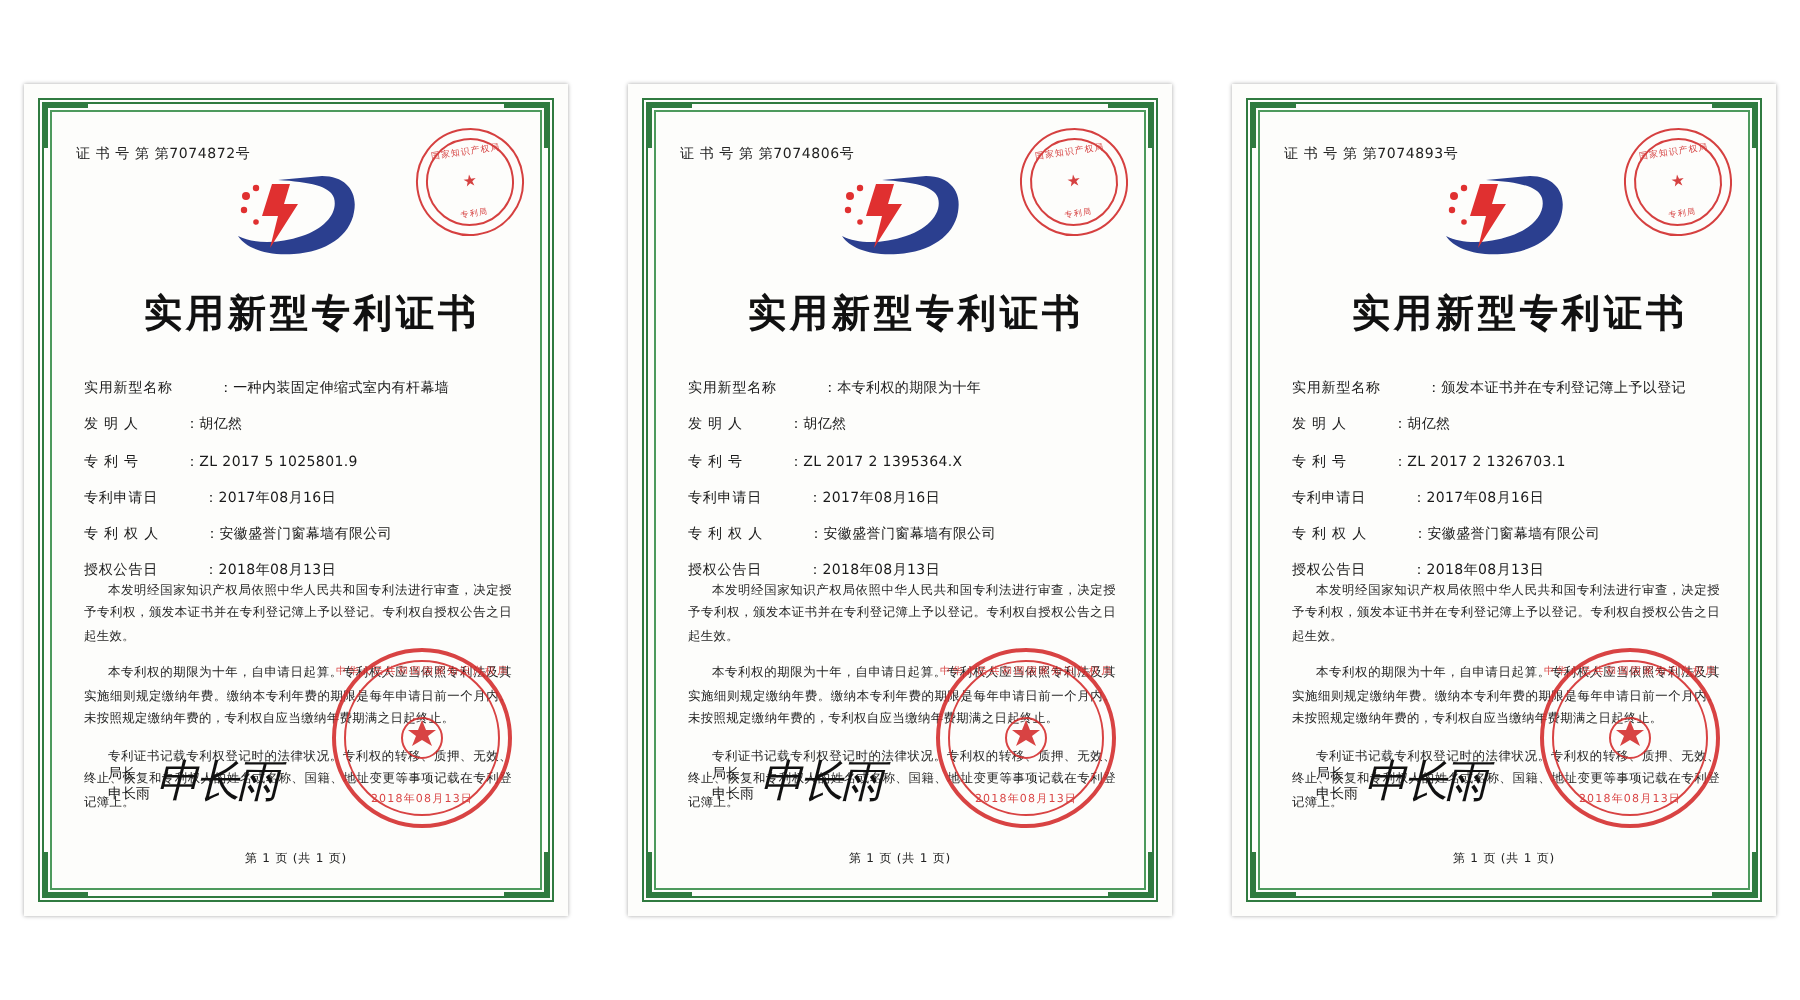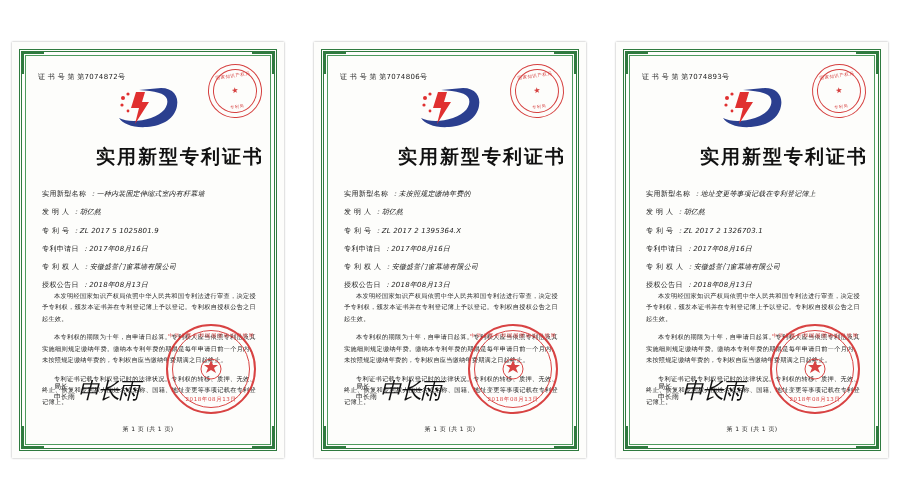--- a/index.html
+++ b/index.html
@@ -121,21 +121,21 @@
     top: 22px;
     transform: translateX(-50%);
     width: 78px;
     height: 46px;
   }
 
   .title {
     position: absolute;
     left: 16px; right: 0;
     top: 82px;
-    text-align: right;
+    text-align: center;
     font-family: "DejaVu Serif", serif;
     font-size: 19px;
     font-weight: bold;
     color: #111;
     letter-spacing: 2px;
   }
 
   .fields {
     position: absolute;
     left: 10px;
@@ -143,31 +143,31 @@
     top: 128px;
     font-size: 7px;
     color: #1a1a1a;
     line-height: 1.25;
   }
   .field-row {
     display: flex;
     align-items: flex-end;
     margin-bottom: 9.5px;
     white-space: nowrap;
+    gap: 20px;
   }
   .field-label {
     flex: none;
     letter-spacing: 0.4px;
   }
   .field-value {
     margin-left: 3px;
     letter-spacing: 0.2px;
     overflow: hidden;
     text-overflow: ellipsis;
-    font-style: italic;
   }
 
   .body-text {
     position: absolute;
     left: 10px;
     right: 8px;
     top: 228px;
     font-size: 6.2px;
     line-height: 1.85;
     color: #1f1f1f;
@@ -382,21 +382,21 @@
             <circle cx="19" cy="27" r="1.4"></circle>
           </g>
         </svg>
       </div>
 
       <div class="title">实用新型专利证书</div>
 
       <div class="fields">
         <div class="field-row">
           <span class="field-label">实用新型名称</span>
-          <span class="field-value">：<span>未按照规定缴纳年费的</span></span>
+          <span class="field-value">：<span>本专利权的期限为十年</span></span>
         </div>
         <div class="field-row">
           <span class="field-label">发 明 人</span>
           <span class="field-value">：<span>胡亿然</span></span>
         </div>
         <div class="field-row">
           <span class="field-label">专 利 号</span>
           <span class="field-value">：<span>ZL 2017 2 1395364.X</span></span>
         </div>
         <div class="field-row">
@@ -475,21 +475,21 @@
             <circle cx="19" cy="27" r="1.4"></circle>
           </g>
         </svg>
       </div>
 
       <div class="title">实用新型专利证书</div>
 
       <div class="fields">
         <div class="field-row">
           <span class="field-label">实用新型名称</span>
-          <span class="field-value">：<span>地址变更等事项记载在专利登记簿上</span></span>
+          <span class="field-value">：<span>颁发本证书并在专利登记簿上予以登记</span></span>
         </div>
         <div class="field-row">
           <span class="field-label">发 明 人</span>
           <span class="field-value">：<span>胡亿然</span></span>
         </div>
         <div class="field-row">
           <span class="field-label">专 利 号</span>
           <span class="field-value">：<span>ZL 2017 2 1326703.1</span></span>
         </div>
         <div class="field-row">

